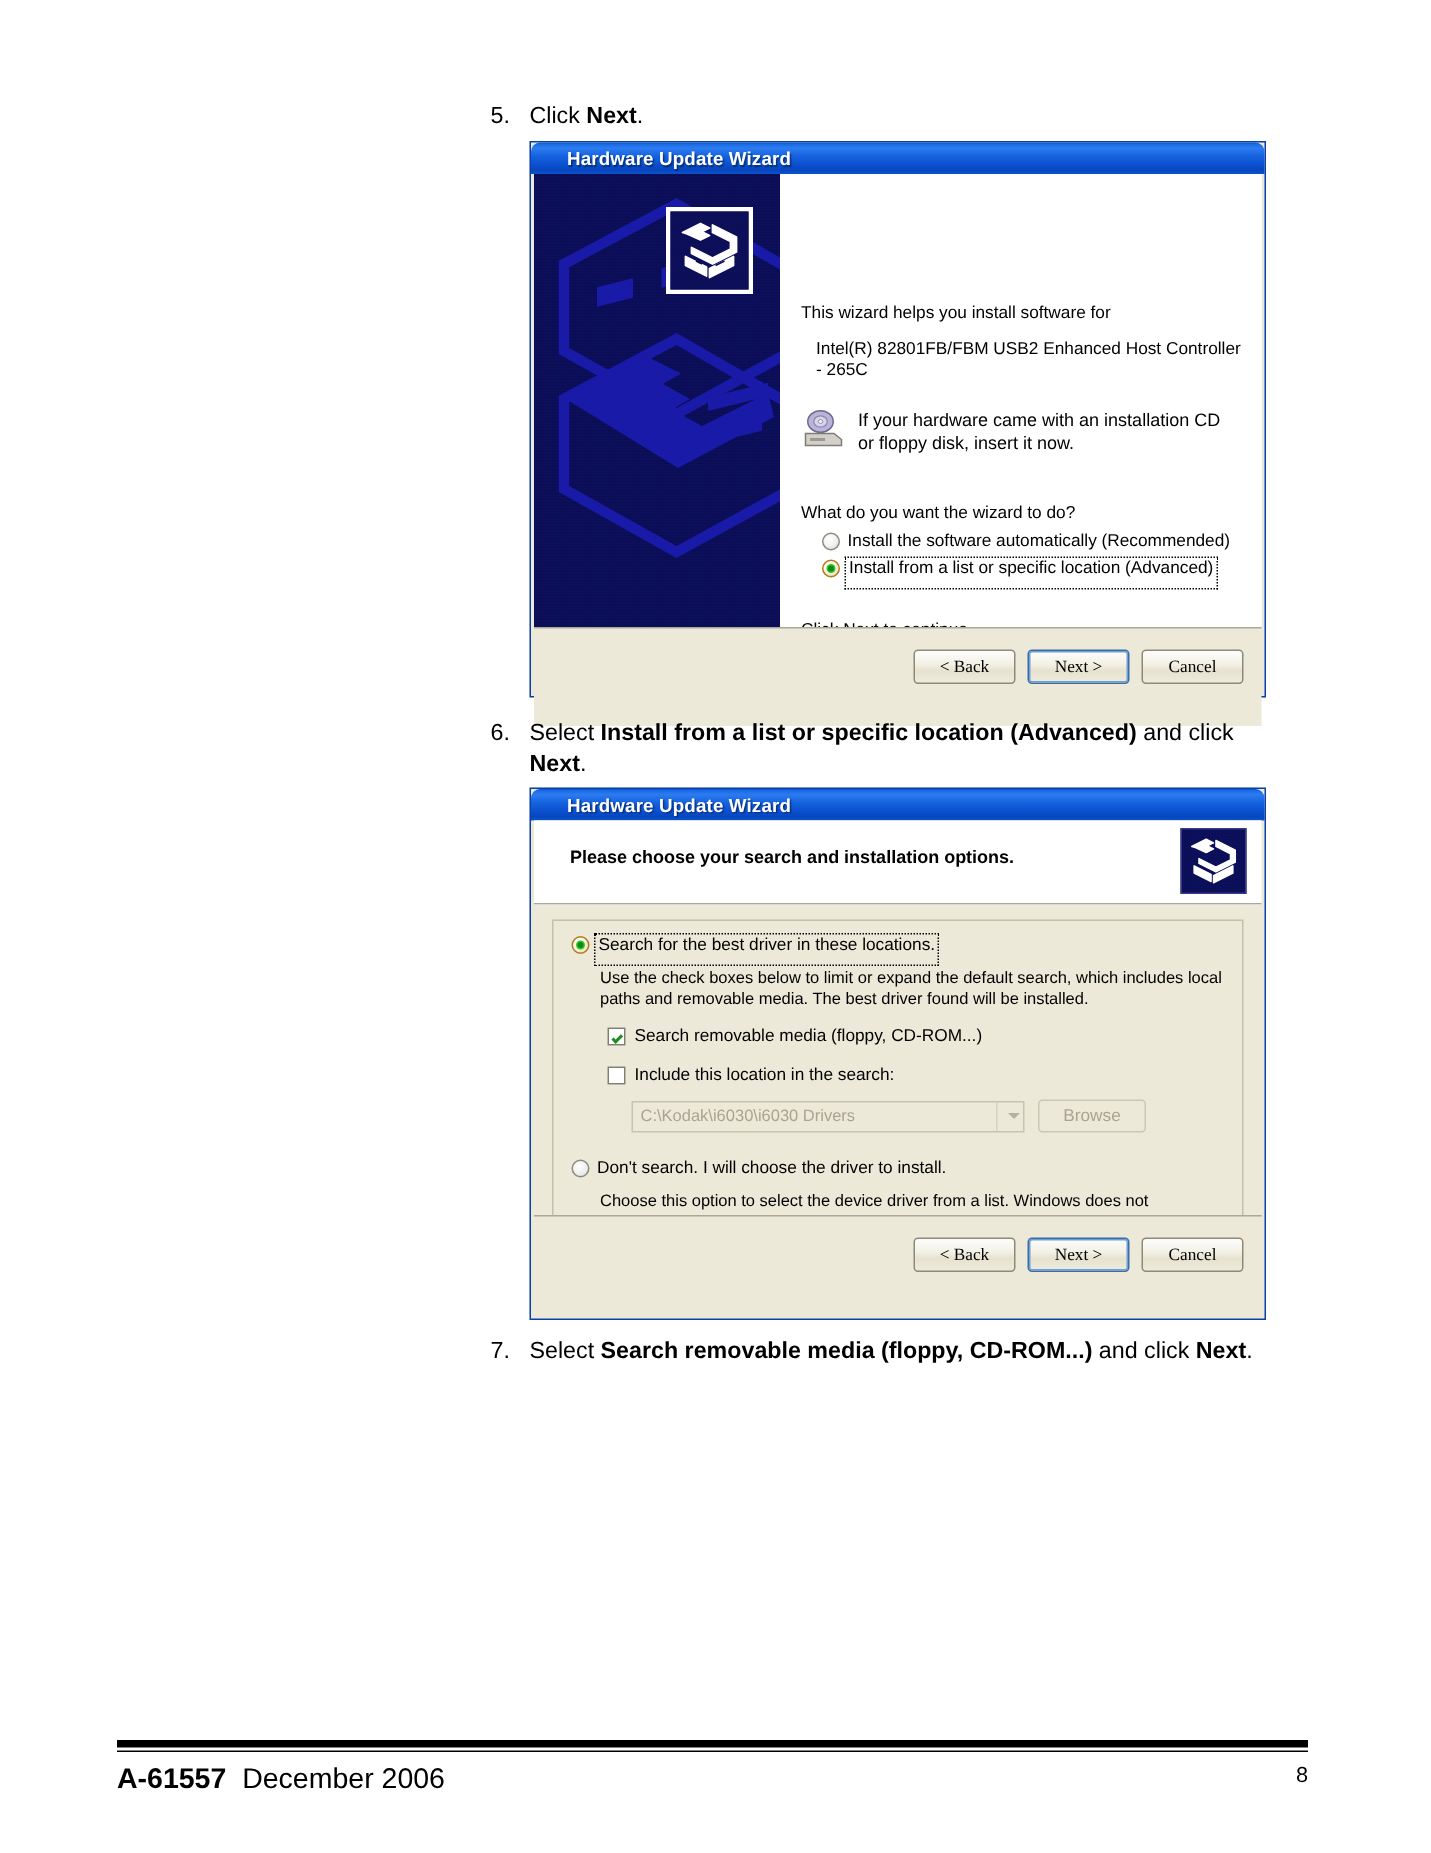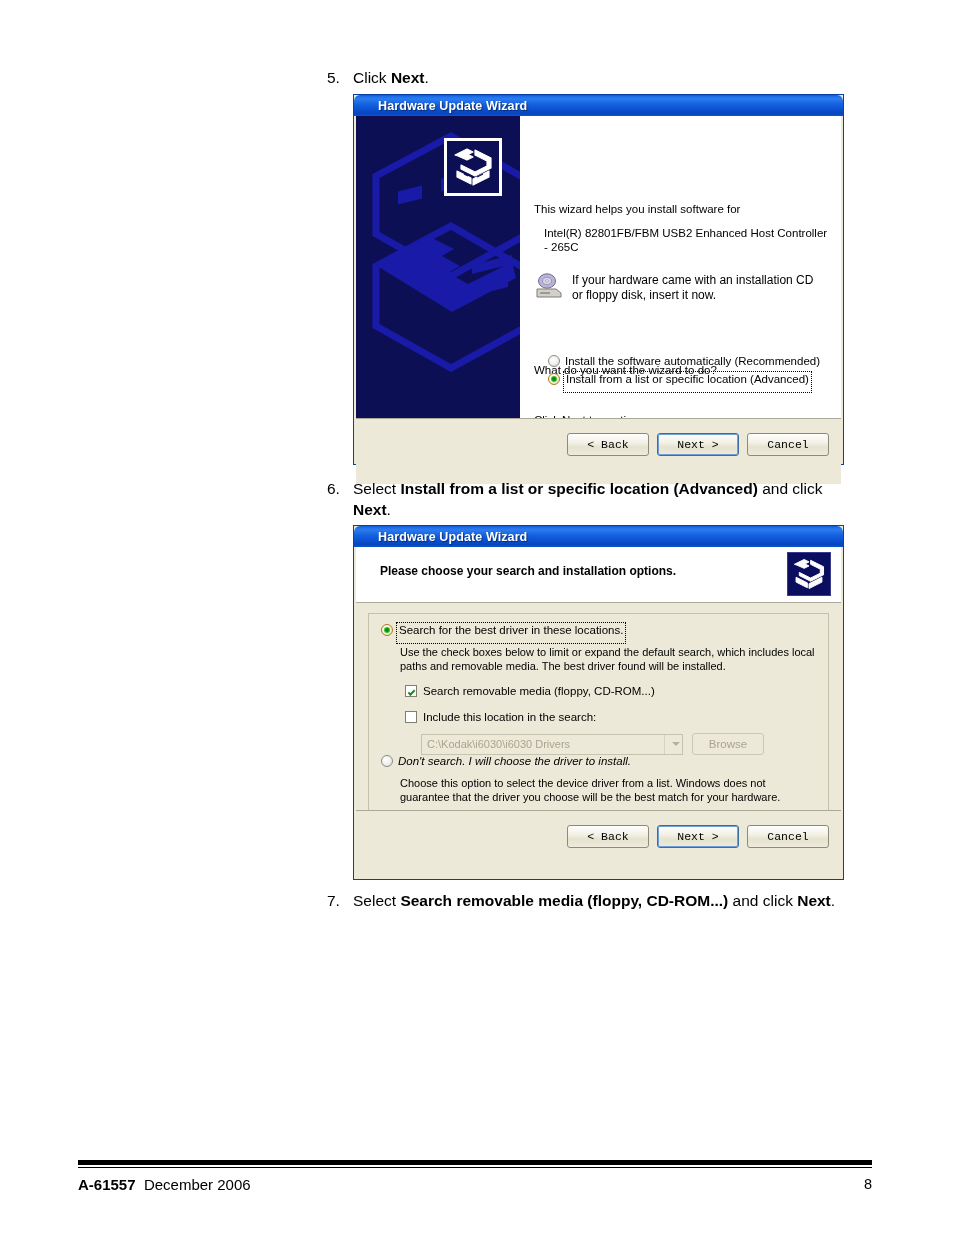--- a/index.html
+++ b/index.html
@@ -109,21 +109,21 @@
     position: relative;
     padding: 0;
   }
 
   .t-normal { font-size: 11.5px; line-height: 14px; color: #000; }
   .t-bold { font-size: 12px; font-weight: normal; line-height: 14.5px; color: #000; }
 
   #d1-lead { position: absolute; top: 86px; left: 14px; }
   #d1-device { position: absolute; top: 110px; left: 24px; width: 290px; }
   #d1-cdnote { position: absolute; top: 157px; left: 14px; display: flex; gap: 8px; align-items: flex-start; }
-  #d1-q { position: absolute; top: 219px; left: 14px; margin-top: 28px; }
+  #d1-q { position: absolute; top: 219px; left: 14px; }
   #d1-radios { position: absolute; top: 239px; left: 28px; }
   #d1-foot { position: absolute; top: 297px; left: 14px; }
 
   .cd-icon { width: 30px; height: 26px; flex: 0 0 30px; }
 
   .radio-row {
     display: flex;
     height: 18px;
     gap: 5px;
   }
@@ -163,23 +163,23 @@
     border-top: 1px solid #aca899;
   }
   #dlg1 .btn-strip { top: 302px; height: 65px; }
   .btn-row {
     position: absolute;
     right: 12px; top: 14px;
     display: flex;
     gap: 8px;
   }
   .xp-btn {
-    width: 82px; height: 23px;
+    width: 68px; height: 23px;
     font-size: 11.5px;
-    font-family: Liberation Mono, monospace;
+    font-family: Liberation Serif, serif;
     color: #000;
     background: linear-gradient(to bottom, #fdfdfc 0%, #f3f1e5 42%, #e6e2cf 62%, #eeebdd 100%);
     border: 1px solid #8d8a7a;
     border-radius: 3px;
     display: flex;
     align-items: center;
     justify-content: center;
     box-sizing: border-box;
     cursor: default;
   }
@@ -321,21 +321,21 @@
   #footer-rule::after {
     content: "";
     position: absolute;
     left: 0; top: 7px;
     width: 100%; height: 1px;
     background: #000;
   }
   #footer-left {
     position: absolute;
     left: 78px; top: 1176px;
-    font-size: 15px;
+    font-size: 19px;
   }
   #footer-left b { font-weight: bold; }
   #footer-right {
     position: absolute;
     right: 82px; top: 1176px;
     font-size: 14.5px;
   }
 </style>
 </head>
 <body>
@@ -486,21 +486,21 @@
           </div>
 
           <div class="path-row">
             <div class="combo">
               <span>C:\Kodak\i6030\i6030 Drivers</span>
               <span class="arrow"></span>
             </div>
             <div class="btn-disabled">Browse</div>
           </div>
 
-          <div class="radio-row" style="font-style:italic;">
+          <div class="radio-row" style="margin-top:18px;">
             <span class="radio-dot"></span>
             <span class="radio-label">Don't search. I will choose the driver to install.</span>
           </div>
 
           <div class="sub-text">Choose this option to select the device driver from a list.  Windows does not guarantee that the driver you choose will be the best match for your hardware.</div>
 
         </div>
       </div>
 
       <div class="divider2"></div>

